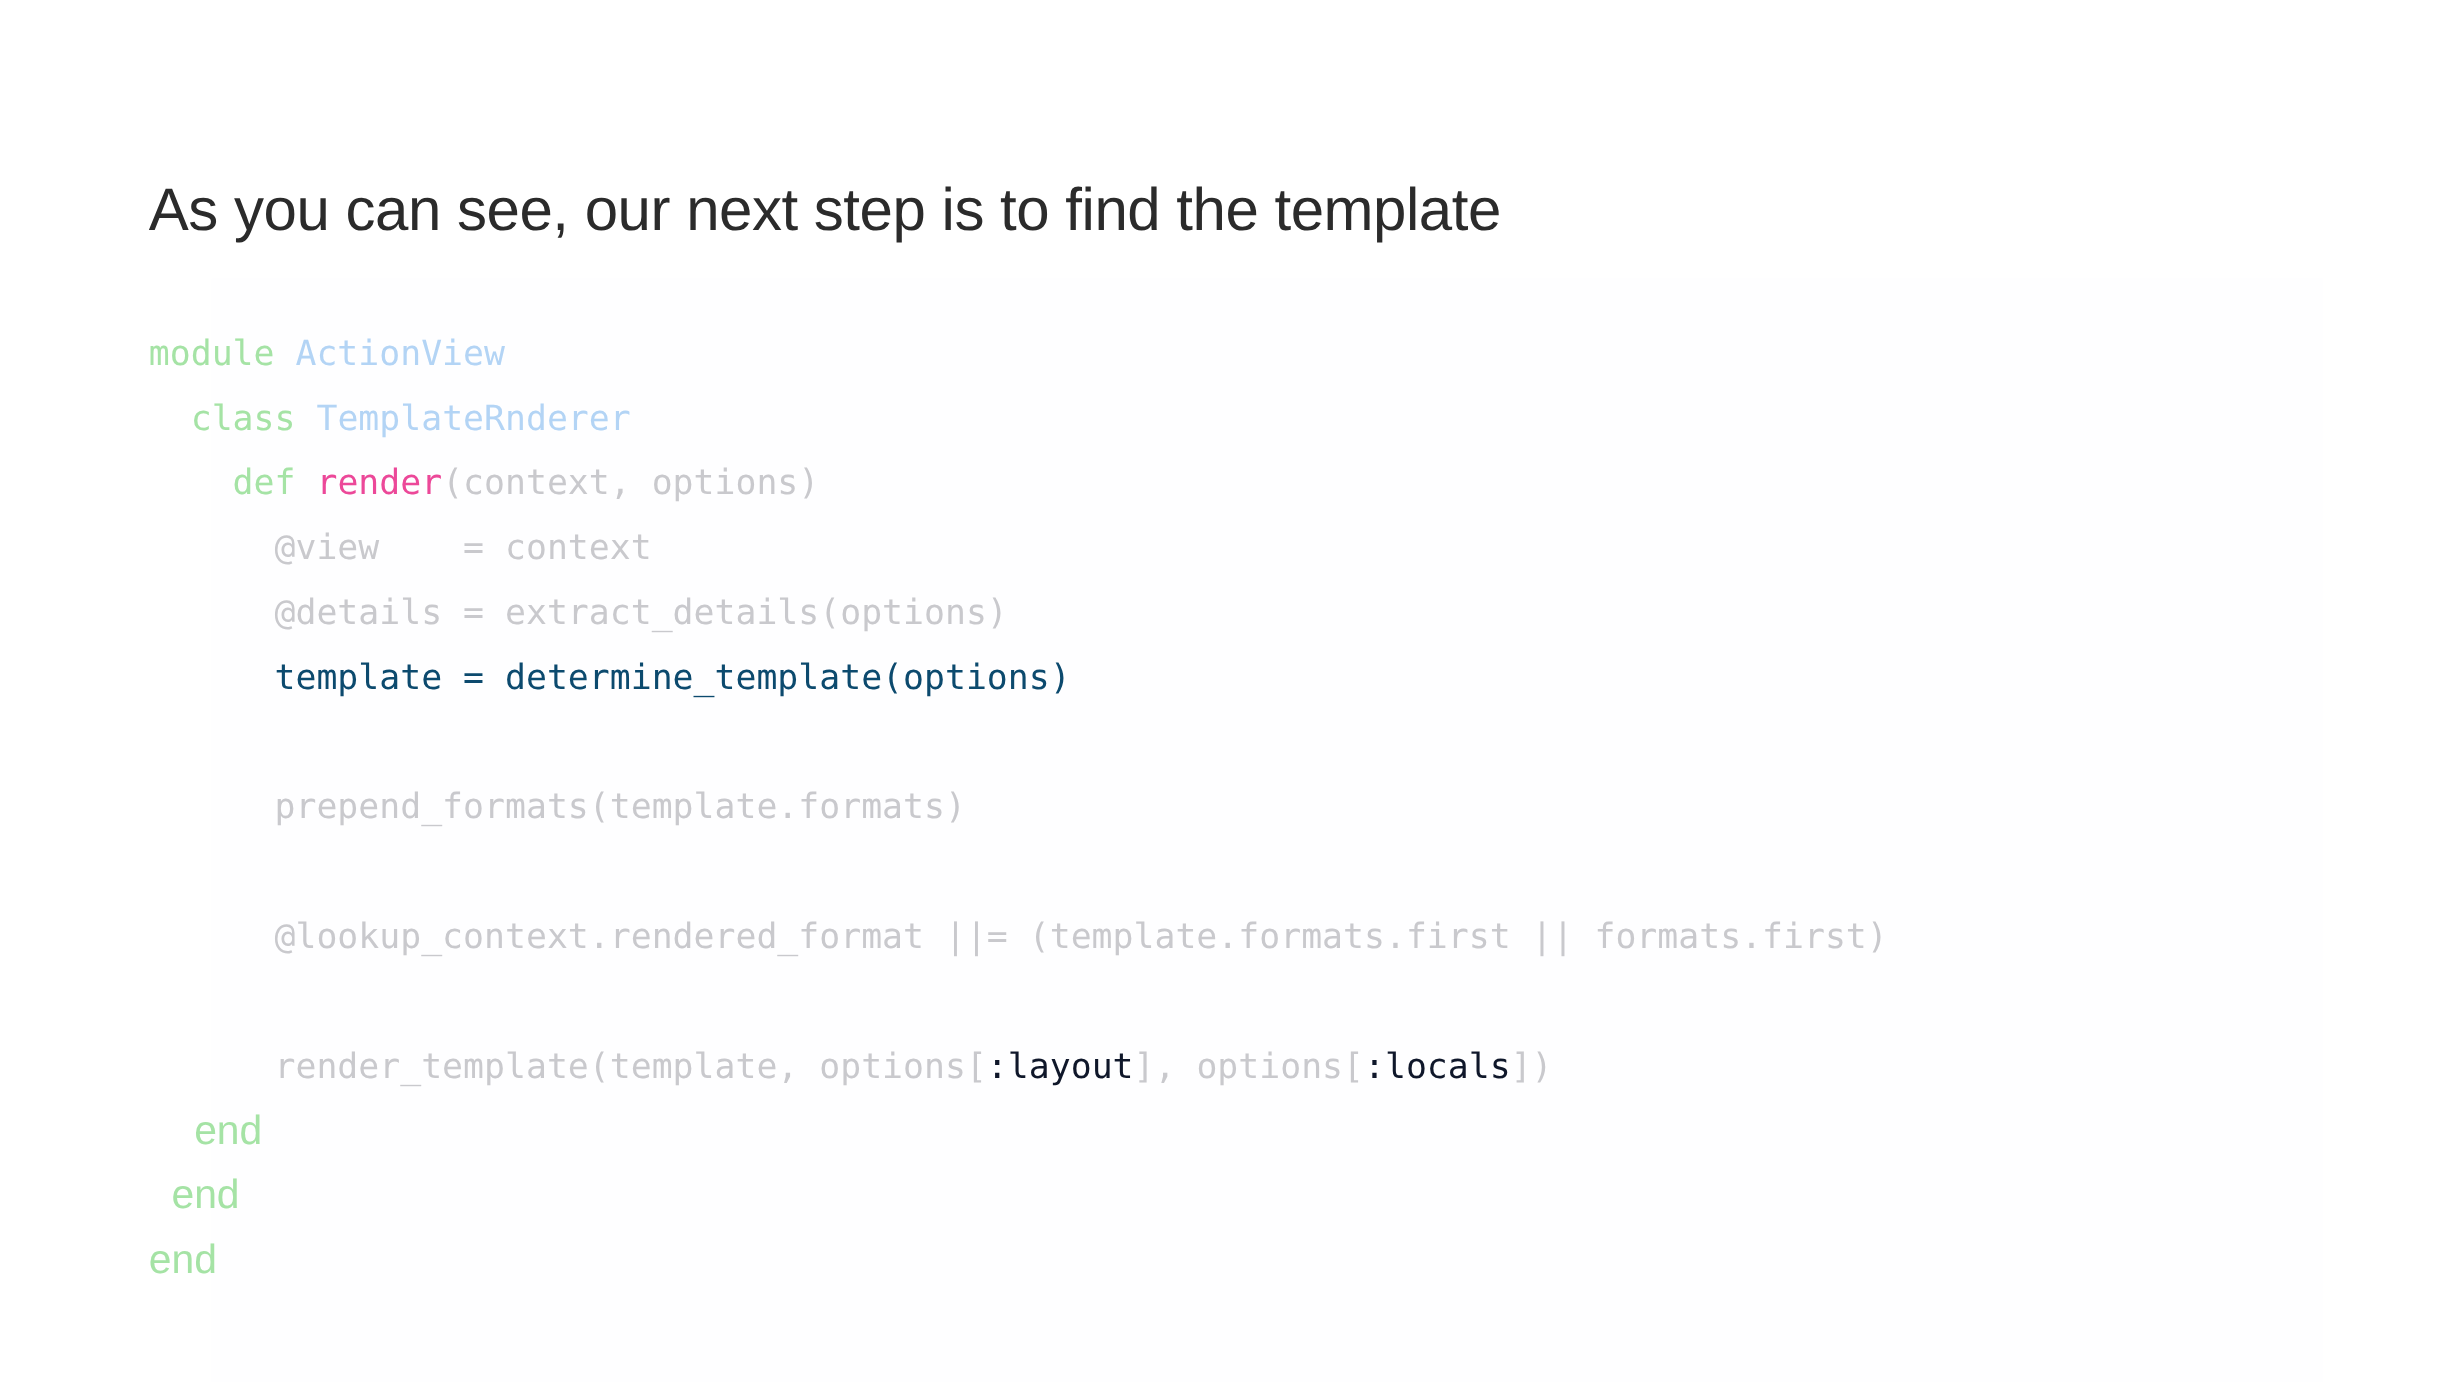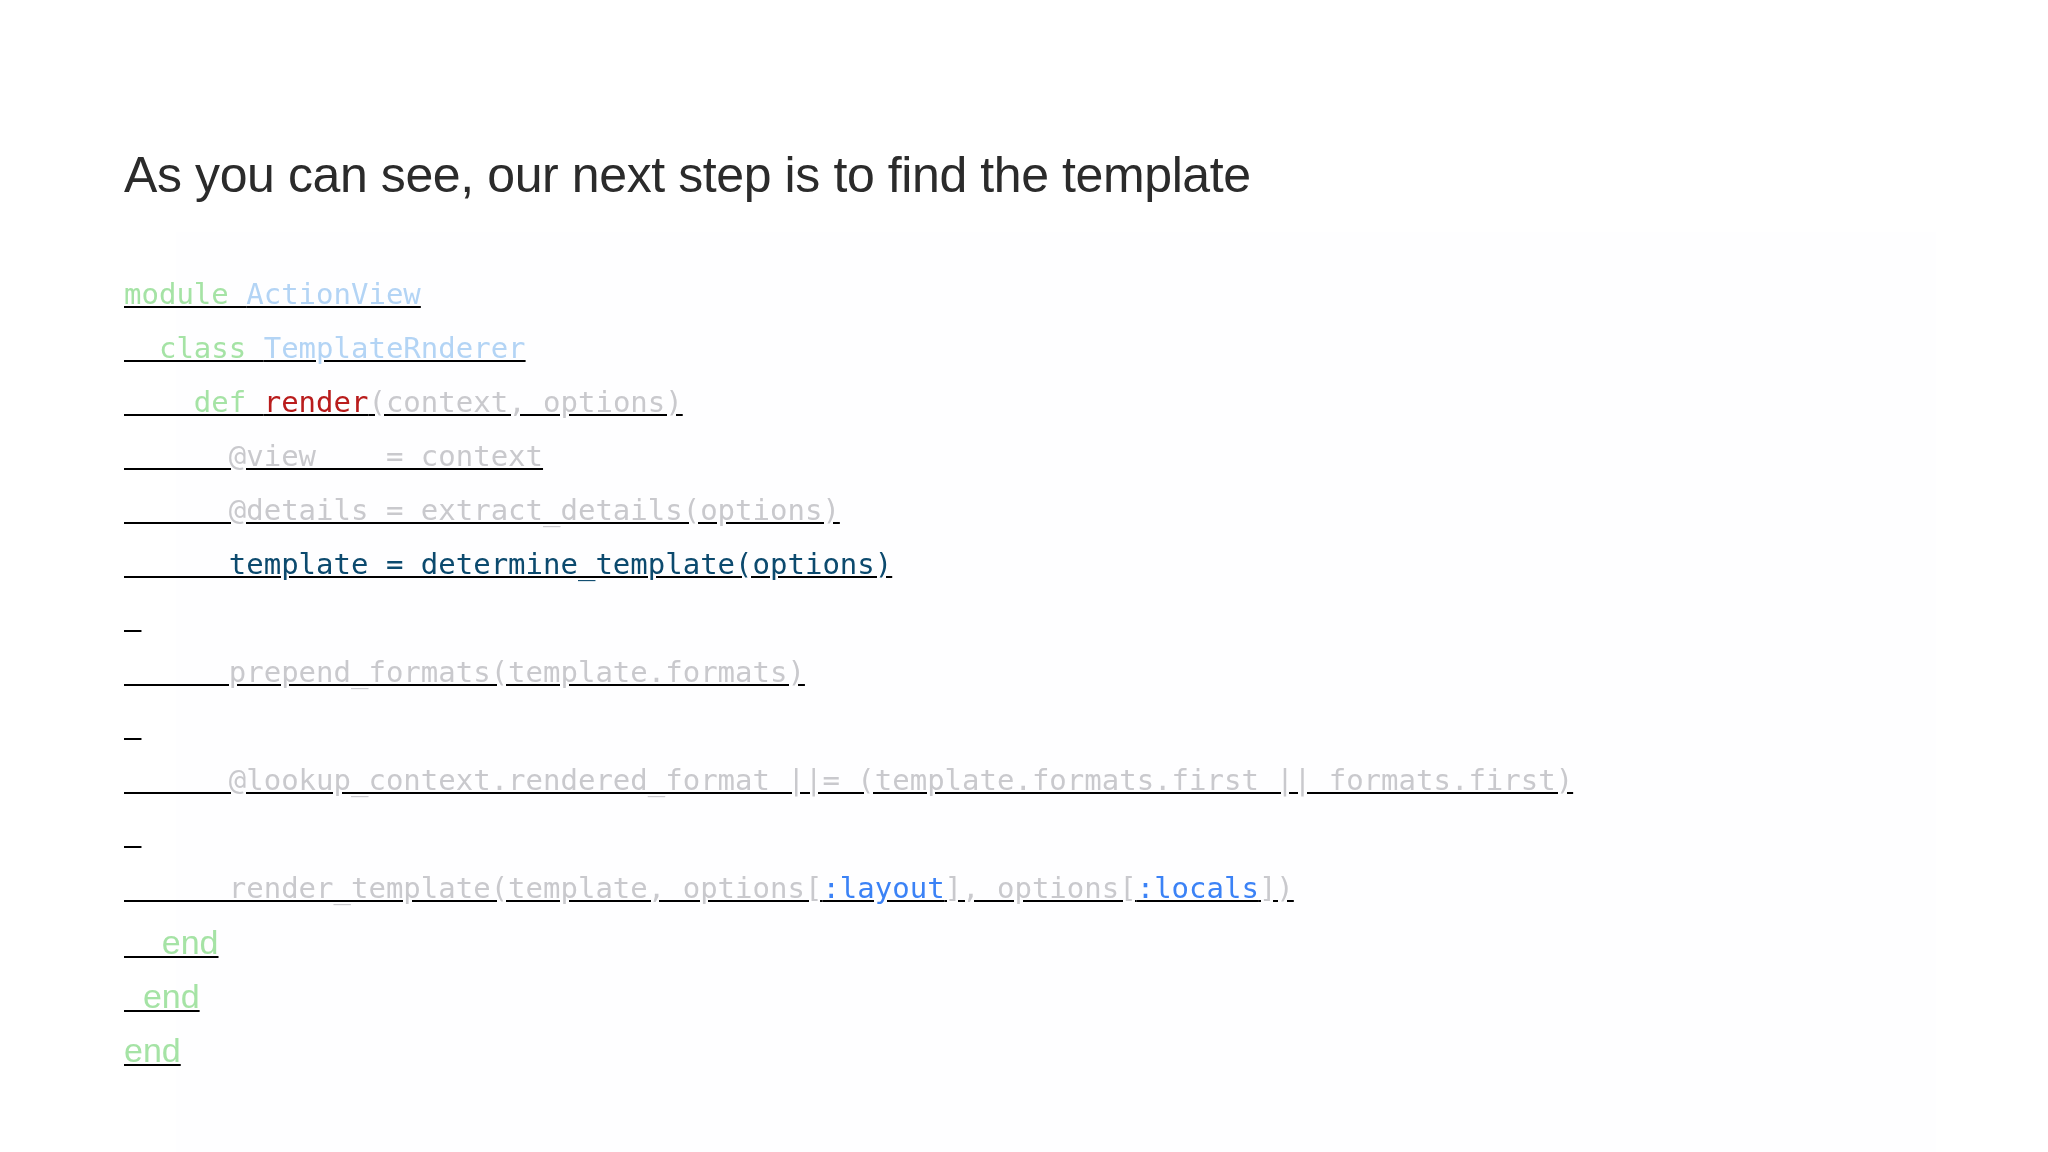--- a/index.html
+++ b/index.html
@@ -47,35 +47,34 @@
 
   .code-block {
     position: absolute;
     left: 124px;
     top: 238px;
     font-family: "DejaVu Sans Mono", "Liberation Mono", monospace;
     font-size: 29px;
     line-height: 54px;
     white-space: pre;
     font-weight: 400;
-    text-decoration: underline;
   }
 
   .line {
     white-space: pre;
     height: 54px;
   }
   .line.blank { height: 54px; }
 
   
   .tok-kw      { color: #a5e3a5; }
   .tok-kw-end  { color: #a5e3a5; font-family: "Liberation Sans", sans-serif; font-size: 34px; }
   .tok-const   { color: #b3d4f5; }
-  .tok-fn      { color: #b91c1c; margin-top: 32px; }
-  .tok-sym     { color: #3b82f6; }
+  .tok-fn      { color: #ec4899; margin-top: 32px; }
+  .tok-sym     { color: #0f172a; }
   .tok-dim     { color: #c9c9cd; }
   .tok-hl      { color: #0c4a6e; }
 </style>
 </head>
 <body>
 
 <div class="slide">
 
   <div class="code-band"></div>
 

